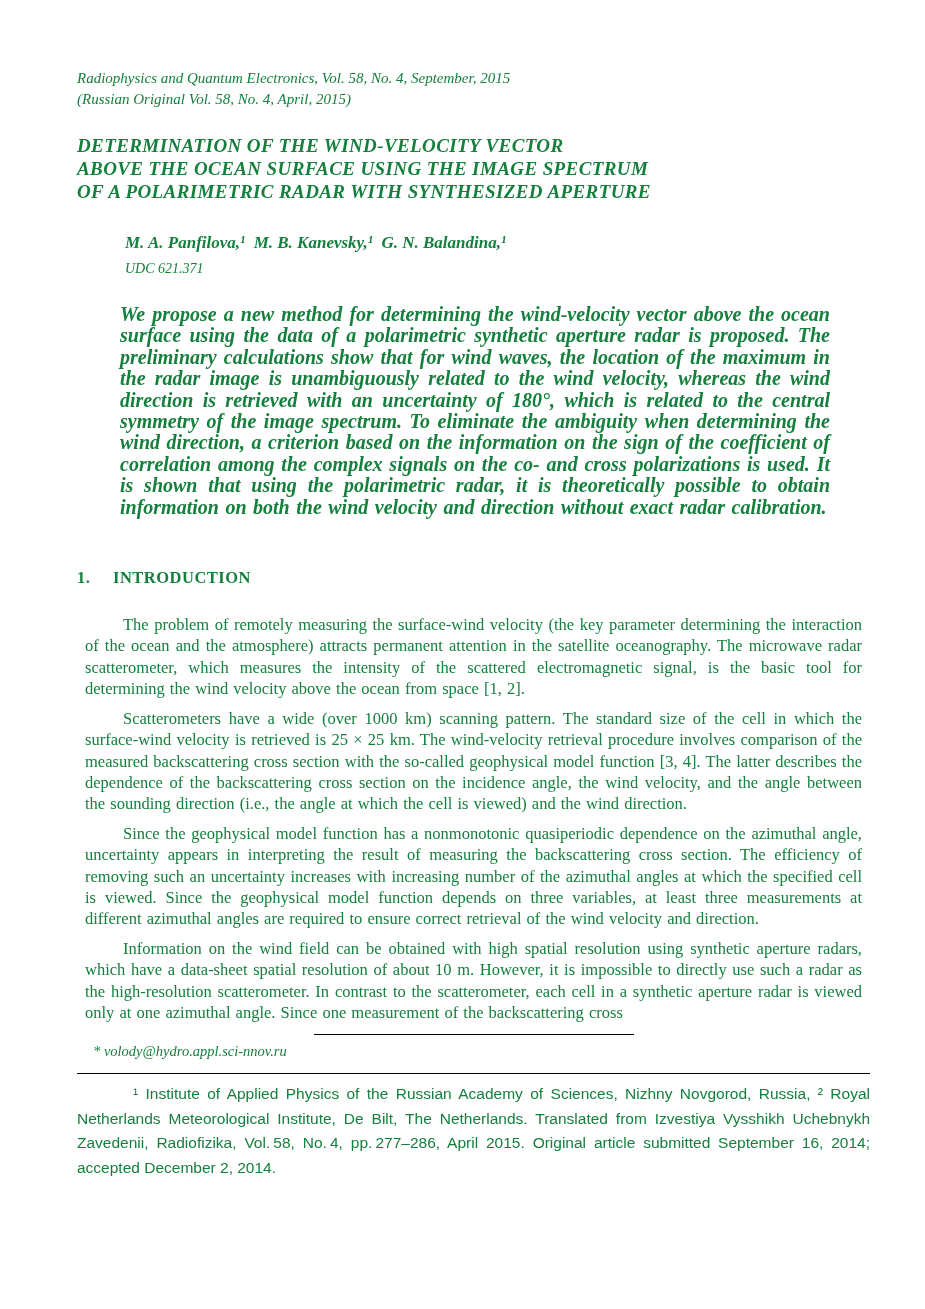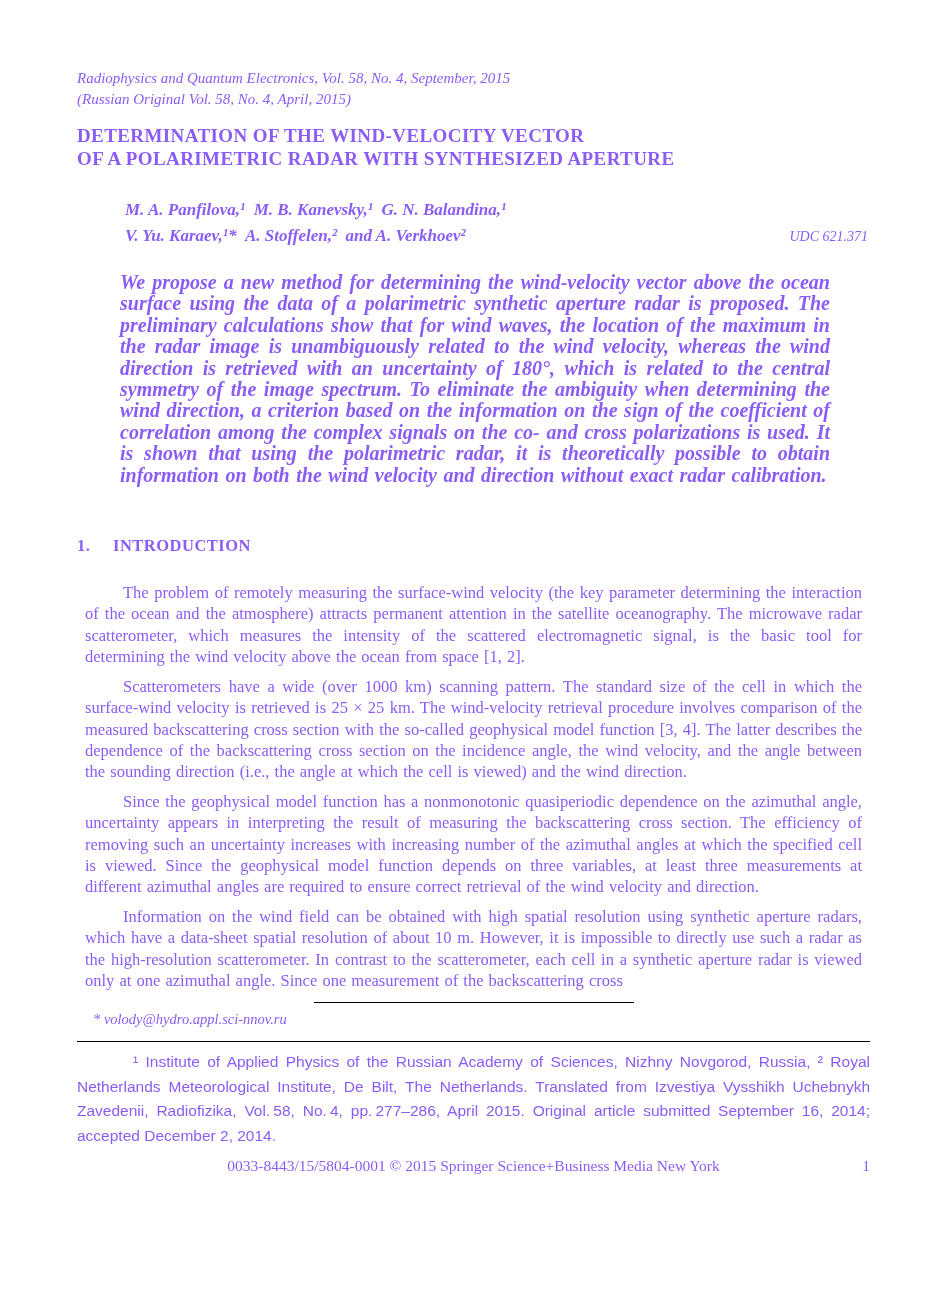--- a/index.html
+++ b/index.html
@@ -5,37 +5,38 @@
   html, body {
     margin: 0;
     padding: 0;
     background: #ffffff;
   }
   .page {
     position: relative;
     width: 925px;
     height: 1309px;
     background: #ffffff;
-    color: #8b5cf6;
+    color: #15803d;
     font-family: "Liberation Serif", serif;
     box-sizing: border-box;
     padding: 68px 55px 0 77px;
     overflow: hidden;
   }
   .journal-header {
     font-style: italic;
     font-size: 15px;
     line-height: 21px;
   }
   .paper-title {
-    margin-top: 14px;
+    margin-top: 24px;
     font-size: 19px;
     font-weight: bold;
     line-height: 23px;
     letter-spacing: 0.4px;
+    font-style: italic;
   }
   .authors-block {
     margin-top: 27px;
     margin-left: 48px;
     font-size: 17px;
     font-weight: bold;
     line-height: 26px;
     font-style: italic;
   }
   .authors-row2 {
@@ -123,27 +124,27 @@
 
 <div class="page">
 
   <div class="journal-header">
     <div>Radiophysics and Quantum Electronics, Vol. 58, No. 4, September, 2015</div>
     <div>(Russian Original Vol. 58, No. 4, April, 2015)</div>
   </div>
 
   <div class="paper-title">
     <div>DETERMINATION OF THE WIND-VELOCITY VECTOR</div>
+    <div>ABOVE THE OCEAN SURFACE USING THE IMAGE SPECTRUM</div>
     <div>OF A POLARIMETRIC RADAR WITH SYNTHESIZED APERTURE</div>
   </div>
 
   <div class="authors-block">
     <div>M. A. Panfilova,¹ M. B. Kanevsky,¹ G. N. Balandina,¹</div>
     <div class="authors-row2">
-      <span>V. Yu. Karaev,¹* A. Stoffelen,² and A. Verkhoev²</span>
       <span class="udc">UDC 621.371</span>
     </div>
   </div>
 
   <div class="abstract">We propose a new method for determining the wind-velocity vector above the ocean surface using the data of a polarimetric synthetic aperture radar is proposed. The preliminary calculations show that for wind waves, the location of the maximum in the radar image is unambiguously related to the wind velocity, whereas the wind direction is retrieved with an uncertainty of 180°, which is related to the central symmetry of the image spectrum. To eliminate the ambiguity when determining the wind direction, a criterion based on the information on the sign of the coefficient of correlation among the complex signals on the co- and cross polarizations is used. It is shown that using the polarimetric radar, it is theoretically possible to obtain information on both the wind velocity and direction without exact radar calibration.</div>
 
   <div class="section-heading">
     <span class="sec-num">1.</span><span>INTRODUCTION</span>
   </div>
 
@@ -155,18 +156,14 @@
   </div>
 
   <hr class="footnote-rule">
 
   <div class="email-footnote">* volody@hydro.appl.sci-nnov.ru</div>
 
   <hr class="affil-rule">
 
   <div class="affiliation">¹ Institute of Applied Physics of the Russian Academy of Sciences, Nizhny Novgorod, Russia, ² Royal Netherlands Meteorological Institute, De Bilt, The Netherlands. Translated from Izvestiya Vysshikh Uchebnykh Zavedenii, Radiofizika, Vol. 58, No. 4, pp. 277–286, April 2015. Original article submitted September 16, 2014; accepted December 2, 2014.</div>
 
-  <div class="bottom-line">
-    <span>0033-8443/15/5804-0001 © 2015 Springer Science+Business Media New York</span>
-    <span class="page-number">1</span>
-  </div>
 
 </div>
 
 </body></html>

